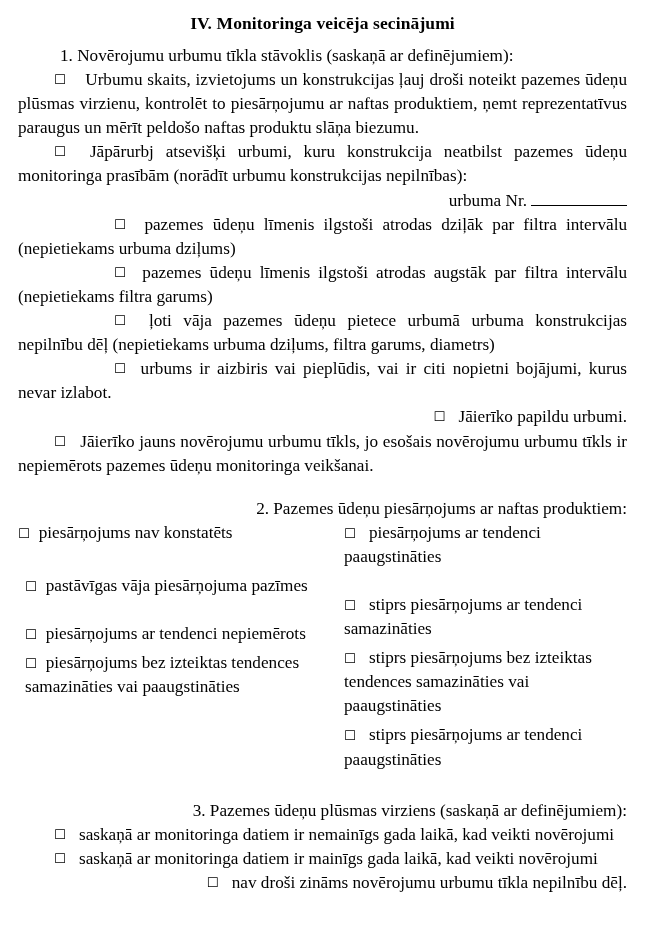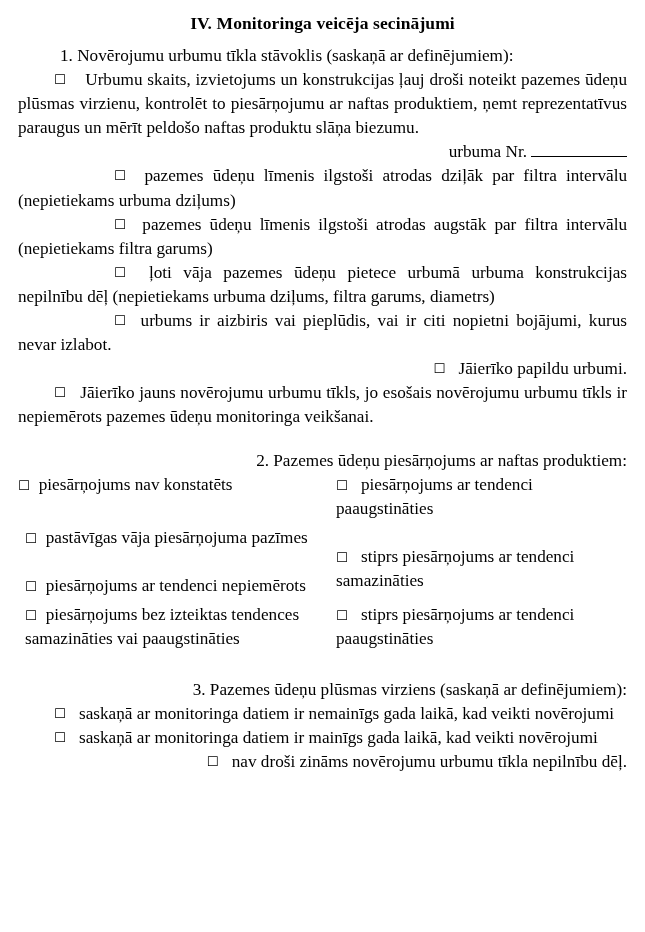--- a/index.html
+++ b/index.html
@@ -64,21 +64,21 @@
     border-bottom: 1.4px solid #000;
     height: 13px;
     vertical-align: baseline;
     margin-left: 4px;
   }
 
   
   .two-col {
     display: grid;
     grid-template-columns: 307px 1fr;
-    column-gap: 4px;
+    column-gap: 12px;
   }
   .col {
     display: block;
   }
   .cbrow {
     font-size: 17.2px;
     line-height: 24.1px;
     text-align: left;
     margin: 0;
     position: relative;
@@ -100,20 +100,21 @@
 <div class="page">
 
   <h1 class="doc-title">IV. Monitoringa veicēja secinājumi</h1>
 
   <div class="spacer-sm"></div>
 
   <p class="p indent-1">1. Novērojumu urbumu tīkla stāvoklis (saskaņā ar definējumiem):</p>
 
   <p class="p indent-box-1"><span class="cbx">☐</span>&nbsp;&nbsp;&nbsp;&nbsp;<span>Urbumu skaits, izvietojums un konstrukcijas ļauj droši noteikt pazemes ūdeņu plūsmas virzienu, kontrolēt to piesārņojumu ar naftas produktiem, ņemt reprezentatīvus paraugus un mērīt peldošo naftas produktu slāņa biezumu.</span></p>
 
+  <p class="p indent-box-1"><span class="cbx">☐</span>&nbsp;&nbsp;<span>Jāpārurbj atsevišķi urbumi, kuru konstrukcija neatbilst pazemes ūdeņu monitoringa prasībām (norādīt urbumu konstrukcijas nepilnības):</span></p>
 
   <p class="p indent-sub p-last-left"><span>urbuma Nr.</span><span class="blank-line"></span></p>
 
   <p class="p indent-box-2"><span class="cbx">☐</span>&nbsp;&nbsp;<span>pazemes ūdeņu līmenis ilgstoši atrodas dziļāk par filtra intervālu (nepietiekams urbuma dziļums)</span></p>
 
   <p class="p indent-box-2"><span class="cbx">☐</span>&nbsp;&nbsp;<span>pazemes ūdeņu līmenis ilgstoši atrodas augstāk par filtra intervālu (nepietiekams filtra garums)</span></p>
 
   <p class="p indent-box-2"><span class="cbx">☐</span>&nbsp;&nbsp;<span>ļoti vāja pazemes ūdeņu pietece urbumā urbuma konstrukcijas nepilnību dēļ (nepietiekams urbuma dziļums, filtra garums, diametrs)</span></p>
 
   <p class="p indent-box-2"><span class="cbx">☐</span>&nbsp;&nbsp;<span>urbums ir aizbiris vai pieplūdis, vai ir citi nopietni bojājumi, kurus nevar izlabot.</span></p>
@@ -137,20 +138,21 @@
       <p class="cbrow lead-b"><span class="mark">☐</span>&nbsp;&nbsp;<span>piesārņojums ar tendenci nepiemērots</span></p>
       <div class="gap-2"></div>
       <p class="cbrow lead-b"><span class="mark">☐</span>&nbsp;&nbsp;<span>piesārņojums bez izteiktas tendences samazināties vai paaugstināties</span></p>
     </div>
 
     <div class="col">
       <p class="cbrow lead-b"><span class="mark">☐</span>&nbsp;&nbsp;&nbsp;<span>piesārņojums ar tendenci paaugstināties</span></p>
       <div class="gap-1"></div>
       <p class="cbrow lead-b"><span class="mark">☐</span>&nbsp;&nbsp;&nbsp;<span>stiprs piesārņojums ar tendenci samazināties</span></p>
       <div class="gap-2"></div>
+      <p class="cbrow lead-b"><span class="mark">☐</span>&nbsp;&nbsp;&nbsp;<span>stiprs piesārņojums bez izteiktas tendences samazināties vai paaugstināties</span></p>
       <div class="gap-2"></div>
       <p class="cbrow lead-b"><span class="mark">☐</span>&nbsp;&nbsp;&nbsp;<span>stiprs piesārņojums ar tendenci paaugstināties</span></p>
     </div>
 
   </div>
 
   <div class="spacer-lg"></div>
 
   <p class="p indent-1 p-last-left">3. Pazemes ūdeņu plūsmas virziens  (saskaņā ar definējumiem):</p>
 

